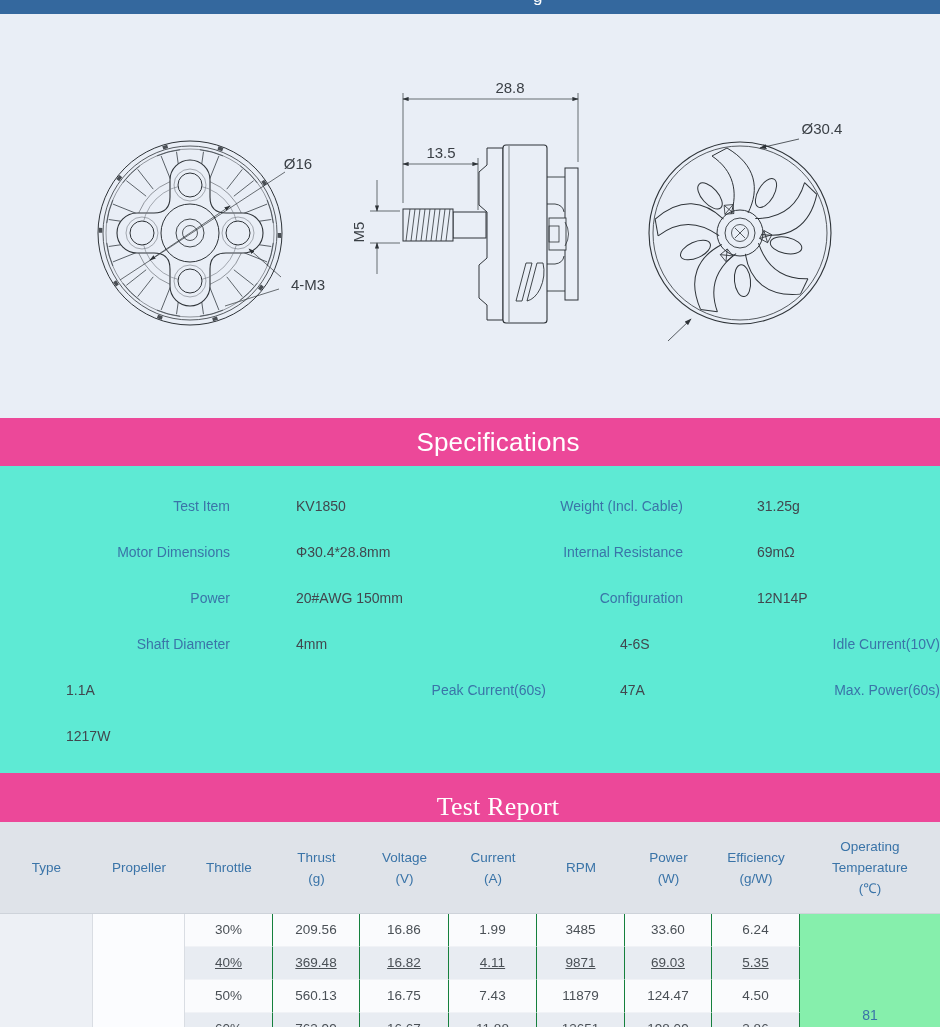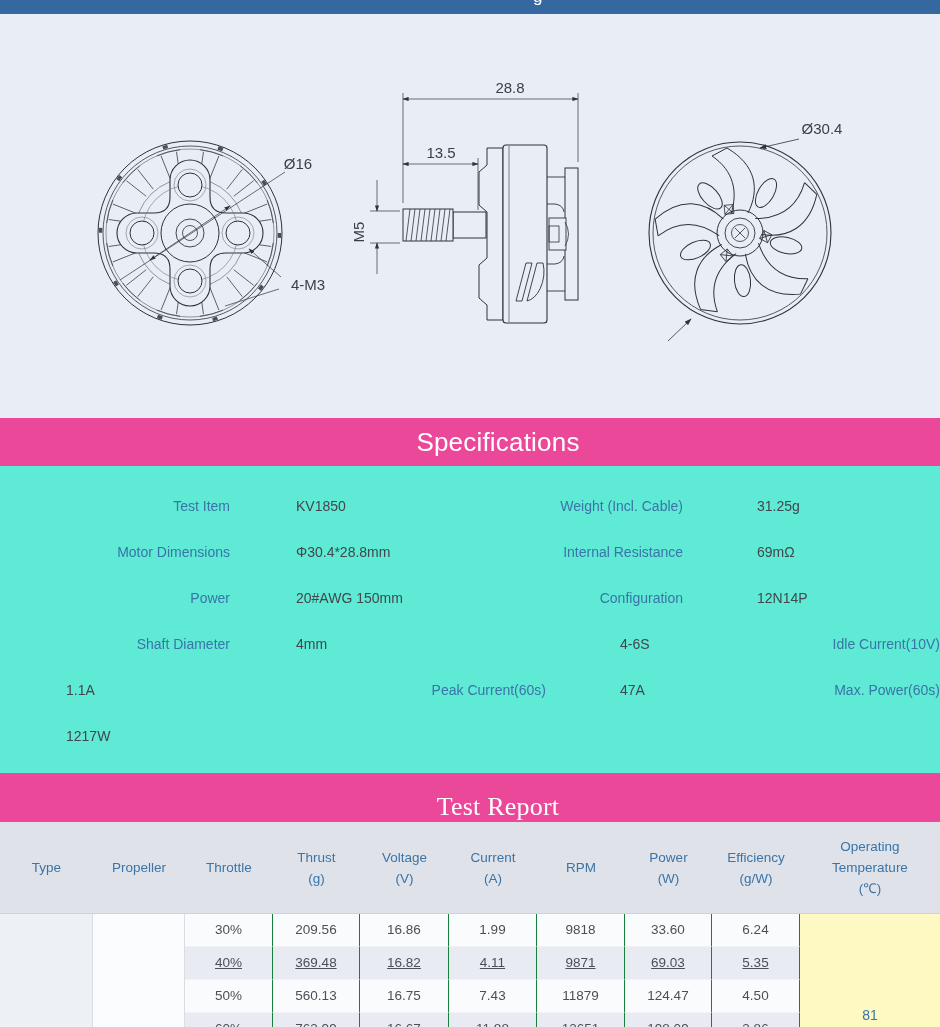--- a/index.html
+++ b/index.html
@@ -43,21 +43,21 @@
             border-right:1px solid #d9dde3;box-sizing:border-box;}
   .col-prop{position:absolute;left:93px;top:0;width:92px;height:113px;background:#fbfcfe;
             border-right:1px solid #d9dde3;box-sizing:border-box;}
   .rows{position:absolute;left:185px;top:0;width:615px;}
   .r{display:flex;height:33px;}
   .r-light .c{background:#fafbfd;}
   .r-dark .c{background:#e8ecf2;text-decoration:underline;}
   .c{box-sizing:border-box;border-right:1px solid #15803d;border-bottom:1px solid #f0f2f6;
      height:33px;line-height:32px;text-align:center;font-size:13.5px;color:#4a5056;}
   .c0{width:88px}.c1{width:87px}.c2{width:89px}.c3{width:88px}.c4{width:88px}.c5{width:87px}.c6{width:88px}
-  .col-temp{position:absolute;left:800px;top:0;width:140px;height:113px;background:#fef9c3;}
+  .col-temp{position:absolute;left:800px;top:0;width:140px;height:113px;background:#86efac;}
   .temp-val{position:absolute;top:94px;left:0;width:100%;text-align:center;
             color:#3a74a8;font-size:14px;line-height:14px;}
 </style>
 </head>
 <body>
 
 <div class="page">
 
   <div class="drawings-section">
     <svg width="940" height="418" viewBox="0 0 940 418">
@@ -292,21 +292,21 @@
 
   <div class="report-body">
     <div class="col-type"></div>
     <div class="col-prop"></div>
     <div class="rows">
       <div class="r r-light">
         <div class="c c0">30%</div>
         <div class="c c1">209.56</div>
         <div class="c c2">16.86</div>
         <div class="c c3">1.99</div>
-        <div class="c c4">9818</div>
+        <div class="c c4">3485</div>
         <div class="c c5">33.60</div>
         <div class="c c6">6.24</div>
       </div>
       <div class="r r-dark">
         <div class="c c0">40%</div>
         <div class="c c1">369.48</div>
         <div class="c c2">16.82</div>
         <div class="c c3">4.11</div>
         <div class="c c4">9871</div>
         <div class="c c5">69.03</div>

